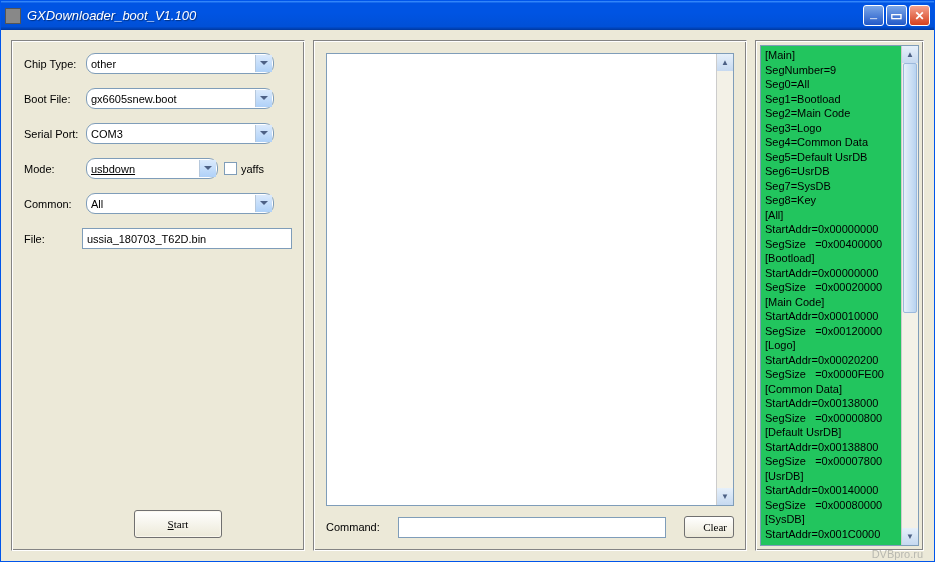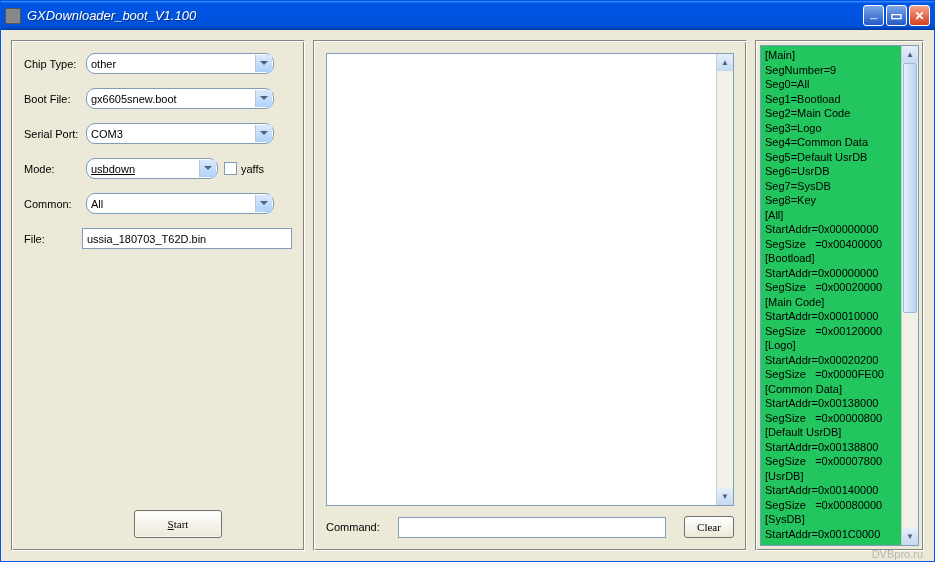--- a/index.html
+++ b/index.html
@@ -164,20 +164,21 @@
   .start-btn span { text-decoration: underline; }
   .clear-btn {
     width: 50px;
     height: 22px;
     background: linear-gradient(to bottom, #fff, #ece9d8);
     border: 1px solid #707070;
     border-radius: 3px;
     font-family: Tahoma;
     font-size: 11px;
     cursor: pointer;
+    text-align: right;
   }
   .middle-textarea {
     flex: 1;
     background: white;
     border: 1px solid #7f9db9;
     margin-bottom: 10px;
     position: relative;
   }
   .middle-scrollbar {
     position: absolute;

